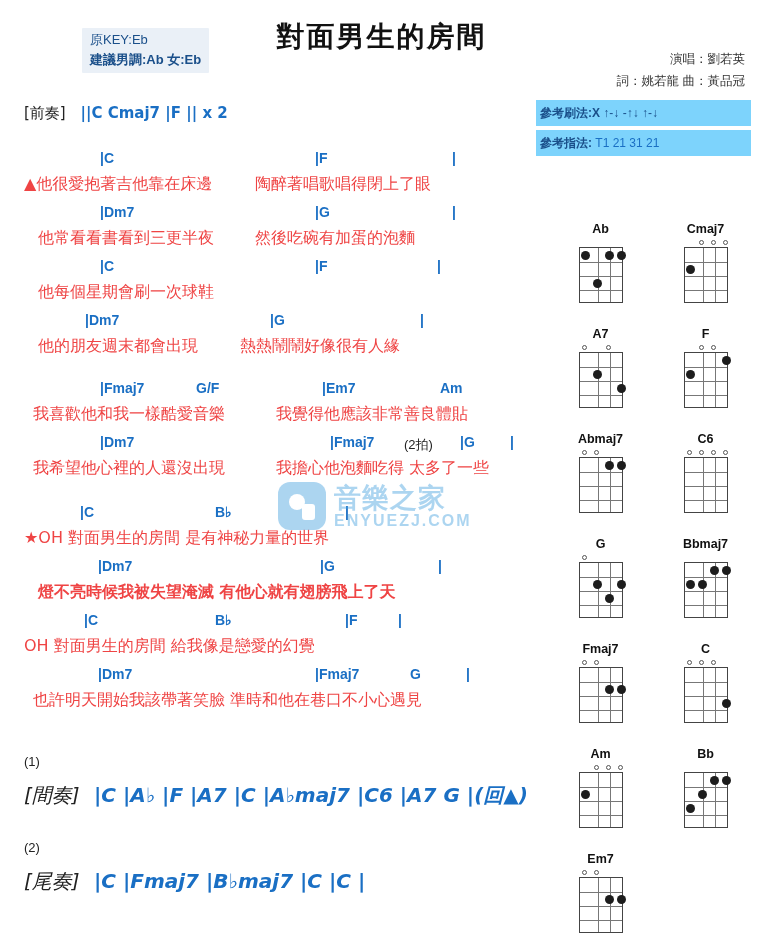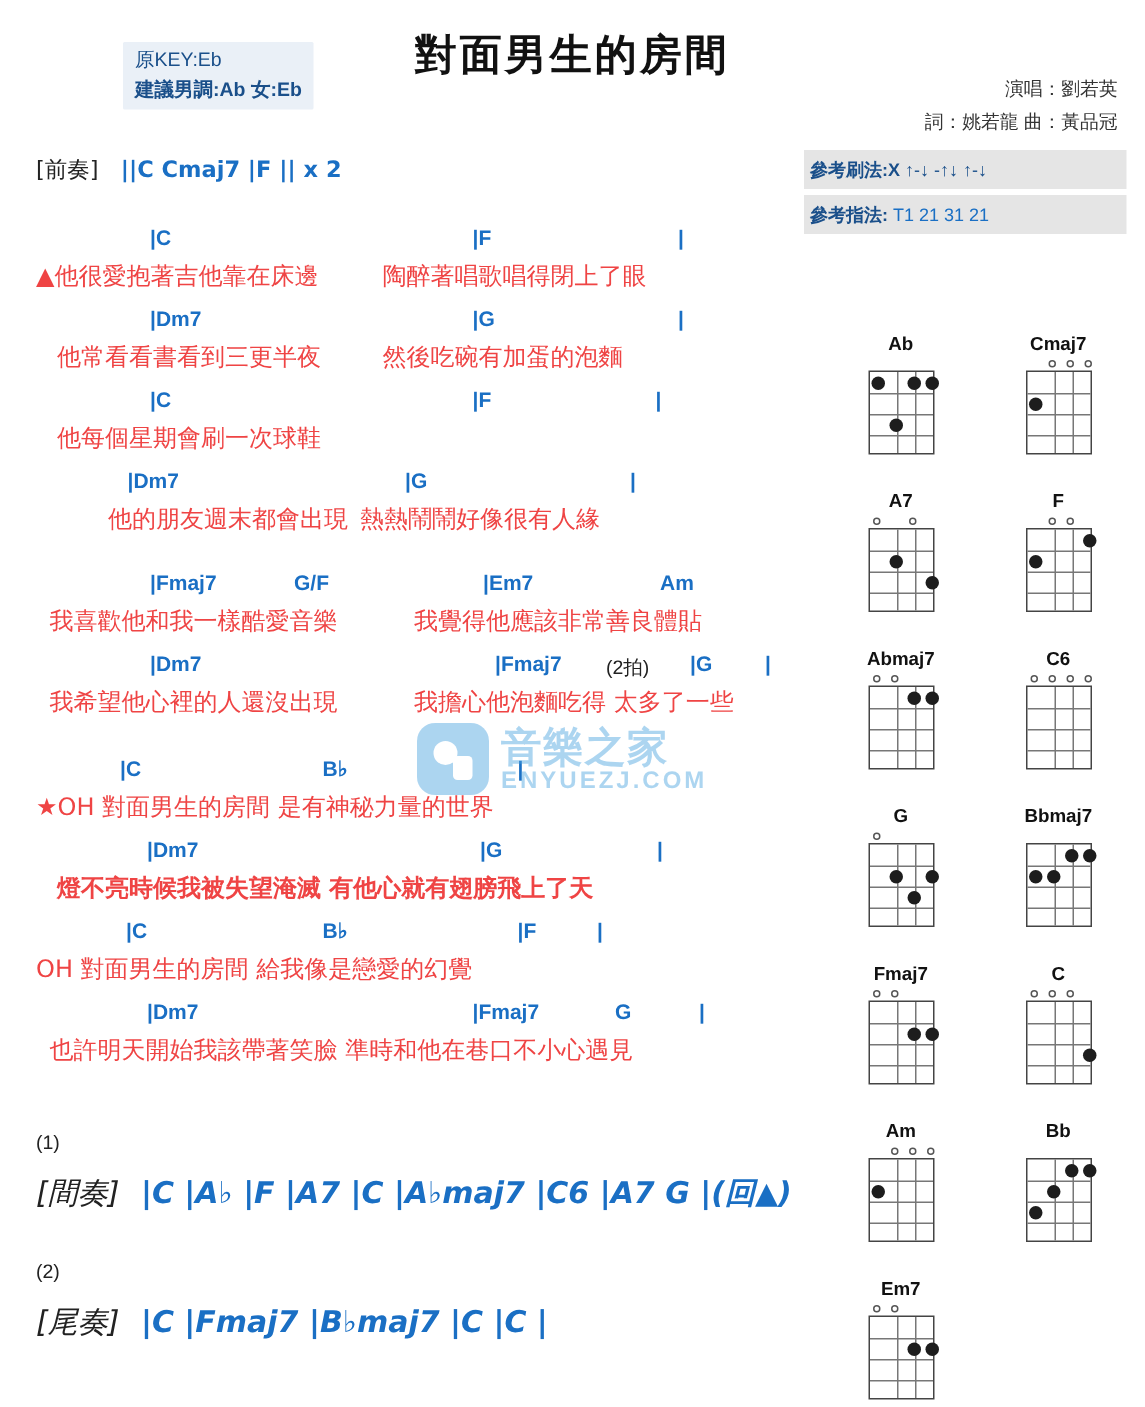--- a/index.html
+++ b/index.html
@@ -67,21 +67,21 @@
     position: absolute;
     right: 12px;
     top: 100px;
     width: 215px;
     font-size: 12px;
     line-height: 24px;
     text-align: left;
   }
   .strum-row {
     white-space: nowrap;
-    background: #e5e5e5;
+    background: #7dd3fc;
     margin-bottom: 4px;
     padding: 1px 4px;
   }
   .strum-label { color: #1a4f8a; font-weight: bold; }
   .strum-pattern { color: #1a4f8a; }
   .num-blue { color: #1a6fc4; }
 
   
   .body-area {
     position: absolute;
@@ -332,21 +332,21 @@
       <div class="lyricline">
         <span class="ly" style="left:38px;">他每個星期會刷一次球鞋</span>
       </div>
 
       <div class="chordline">
         <span class="ch" style="left:85px;">|Dm7</span>
         <span class="ch" style="left:270px;">|G</span>
         <span class="ch" style="left:420px;">|</span>
       </div>
       <div class="lyricline">
-        <span class="ly" style="left:38px;margin-left:34px;">他的朋友週末都會出現</span>
+        <span class="ly" style="left:38px;">他的朋友週末都會出現</span>
         <span class="ly" style="left:240px;">熱熱鬧鬧好像很有人緣</span>
       </div>
     </div>
 
     <div style="position:absolute; left:0; top:288px; width:600px;">
       <div class="chordline">
         <span class="ch" style="left:100px;">|Fmaj7</span>
         <span class="ch" style="left:196px;">G/F</span>
         <span class="ch" style="left:322px;">|Em7</span>
         <span class="ch" style="left:440px;">Am</span>

